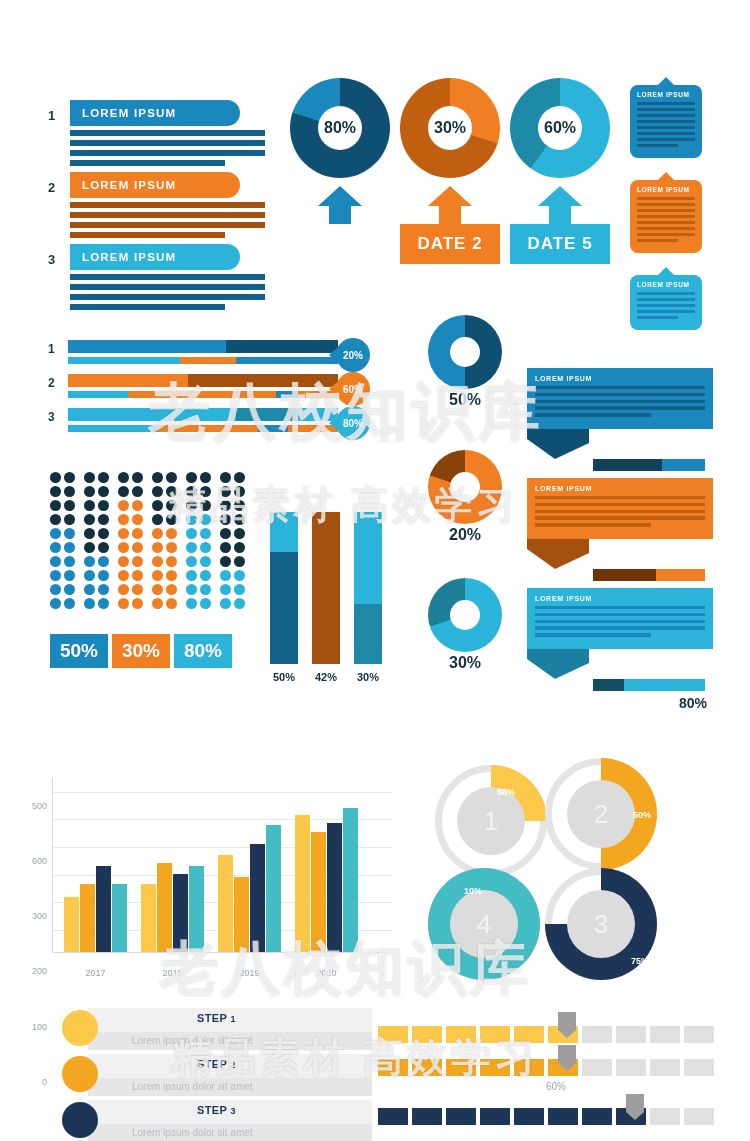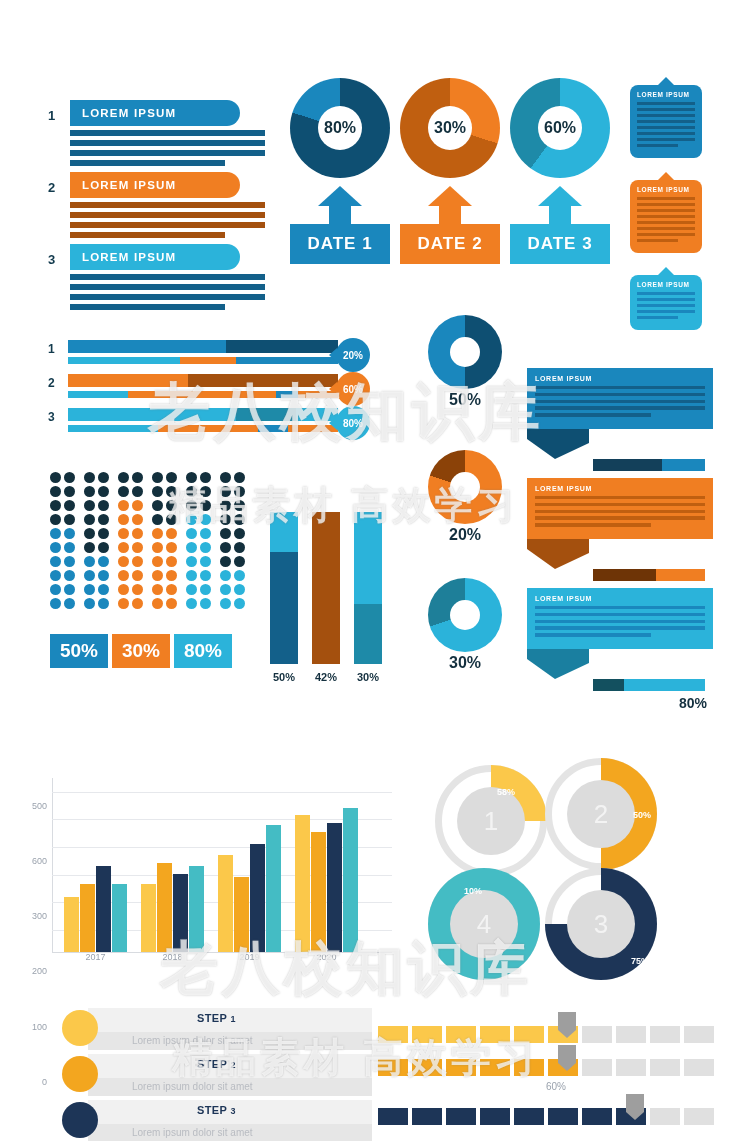--- a/index.html
+++ b/index.html
@@ -90,21 +90,21 @@
   .chart { position:absolute; left:52px; top:778px; width:340px; height:175px; }
   .ytick { position:absolute; right:100%; margin-right:5px;
       transform:translateY(-50%); font-size:9px; color:#9aa2ad; }
   .gridline { position:absolute; left:0; right:0; height:1px; background:#e6e8ec; }
   .axis-y { position:absolute; left:0; top:0; bottom:0; width:1px; background:#d8dbe0; }
   .axis-x { position:absolute; left:0; right:0; bottom:0; height:1px; background:#d8dbe0; }
   .bars { position:absolute; left:12px; right:0; bottom:1px; height:152px;
       display:flex; align-items:flex-end; gap:14px; }
   .grp { display:flex; align-items:flex-end; gap:1px; position:relative; }
   .bar { width:15px; }
-  .xlab { position:absolute; top:100%; margin-top:0; left:50%;
+  .xlab { position:absolute; top:100%; margin-top:16px; left:50%;
       transform:translateX(-50%); font-size:9px; color:#9aa2ad; }
 
   
   .pdon { position:absolute; width:112px; height:112px; }
   .pdon .ring { position:absolute; inset:0; border-radius:50%; }
   .pdon .inner { position:absolute; left:22px; top:22px; width:68px; height:68px;
       border-radius:50%; background:#dcdcdc; display:flex;
       align-items:center; justify-content:center;
       font-size:26px; color:#f3f3f3; font-weight:400; }
   .pdon .ptext { position:absolute; font-size:9px; font-weight:bold; color:#fff; }
@@ -176,41 +176,40 @@
 
   <div id="datedonuts">
       <div class="donutwrap" style="left: 290px; top: 78px; width: 100px;">
         <div class="donut" style="width: 100px; height: 100px; background: conic-gradient(rgb(14, 79, 114) 0deg, rgb(14, 79, 114) 288deg, rgb(26, 135, 189) 288deg, rgb(26, 135, 189) 360deg);">
           <div class="hole" style="left: 28px; top: 28px; width: 44px; height: 44px; font-size: 16px;">80%</div>
         </div>
         <div style="margin-top: 8px;">
           <div class="uparrow" style="border-bottom: 20px solid rgb(26, 135, 189);"></div>
           <div class="arrowstem" style="height: 18px; background: rgb(26, 135, 189);"></div>
         </div>
-        <div class="datebox" style="background: rgb(26, 135, 189); width: 100px;">DATE 1</div>
       </div>
       <div class="donutwrap" style="left: 400px; top: 78px; width: 100px;">
         <div class="donut" style="width: 100px; height: 100px; background: conic-gradient(rgb(240, 126, 34) 0deg, rgb(240, 126, 34) 108deg, rgb(192, 95, 16) 108deg, rgb(192, 95, 16) 360deg);">
           <div class="hole" style="left: 28px; top: 28px; width: 44px; height: 44px; font-size: 16px;">30%</div>
         </div>
         <div style="margin-top: 8px;">
           <div class="uparrow" style="border-bottom: 20px solid rgb(240, 126, 34);"></div>
           <div class="arrowstem" style="height: 18px; background: rgb(240, 126, 34);"></div>
         </div>
         <div class="datebox" style="background: rgb(240, 126, 34); width: 100px;">DATE 2</div>
       </div>
       <div class="donutwrap" style="left: 510px; top: 78px; width: 100px;">
         <div class="donut" style="width: 100px; height: 100px; background: conic-gradient(rgb(43, 179, 218) 0deg, rgb(43, 179, 218) 216deg, rgb(30, 138, 168) 216deg, rgb(30, 138, 168) 360deg);">
           <div class="hole" style="left: 28px; top: 28px; width: 44px; height: 44px; font-size: 16px;">60%</div>
         </div>
         <div style="margin-top: 8px;">
           <div class="uparrow" style="border-bottom: 20px solid rgb(43, 179, 218);"></div>
           <div class="arrowstem" style="height: 18px; background: rgb(43, 179, 218);"></div>
         </div>
-        <div class="datebox" style="background: rgb(43, 179, 218); width: 100px;">DATE 3</div>
+        <div class="datebox" style="background: rgb(43, 179, 218); width: 100px;">DATE 5</div>
       </div>
     </div>
 
   <div id="notecards">
       <div class="card" style="left: 630px; top: 85px; background: rgb(26, 135, 189);">
         <div class="notch" style="border-bottom: 9px solid rgb(26, 135, 189);"></div>
         <div class="ct">LOREM IPSUM</div>
         <i style="background: rgb(19, 96, 138); width: 100%;"></i>
         <i style="background: rgb(19, 96, 138); width: 100%;"></i>
         <i style="background: rgb(19, 96, 138); width: 100%;"></i>

